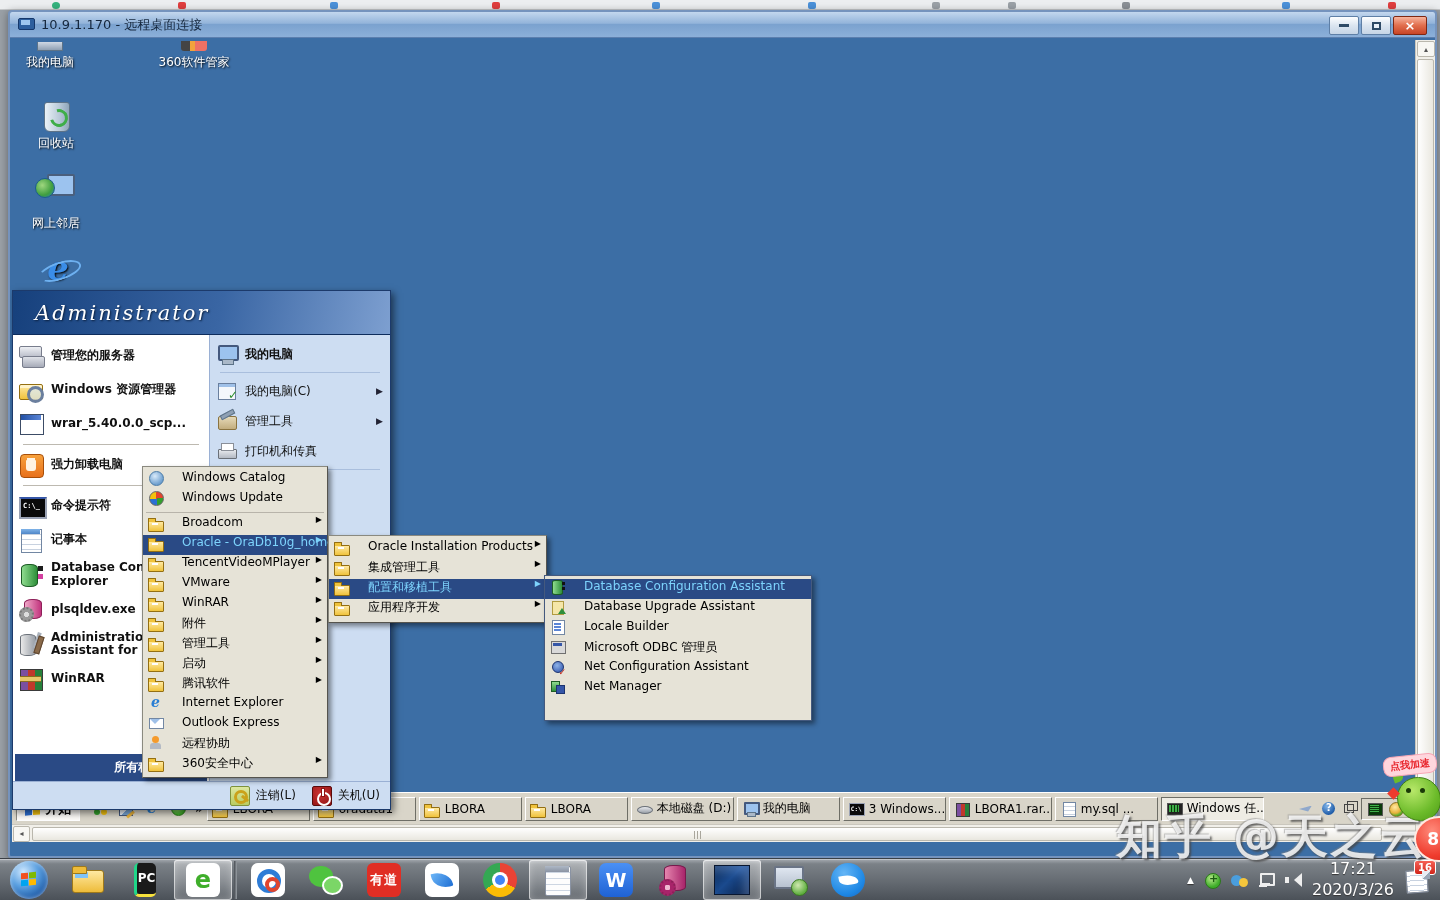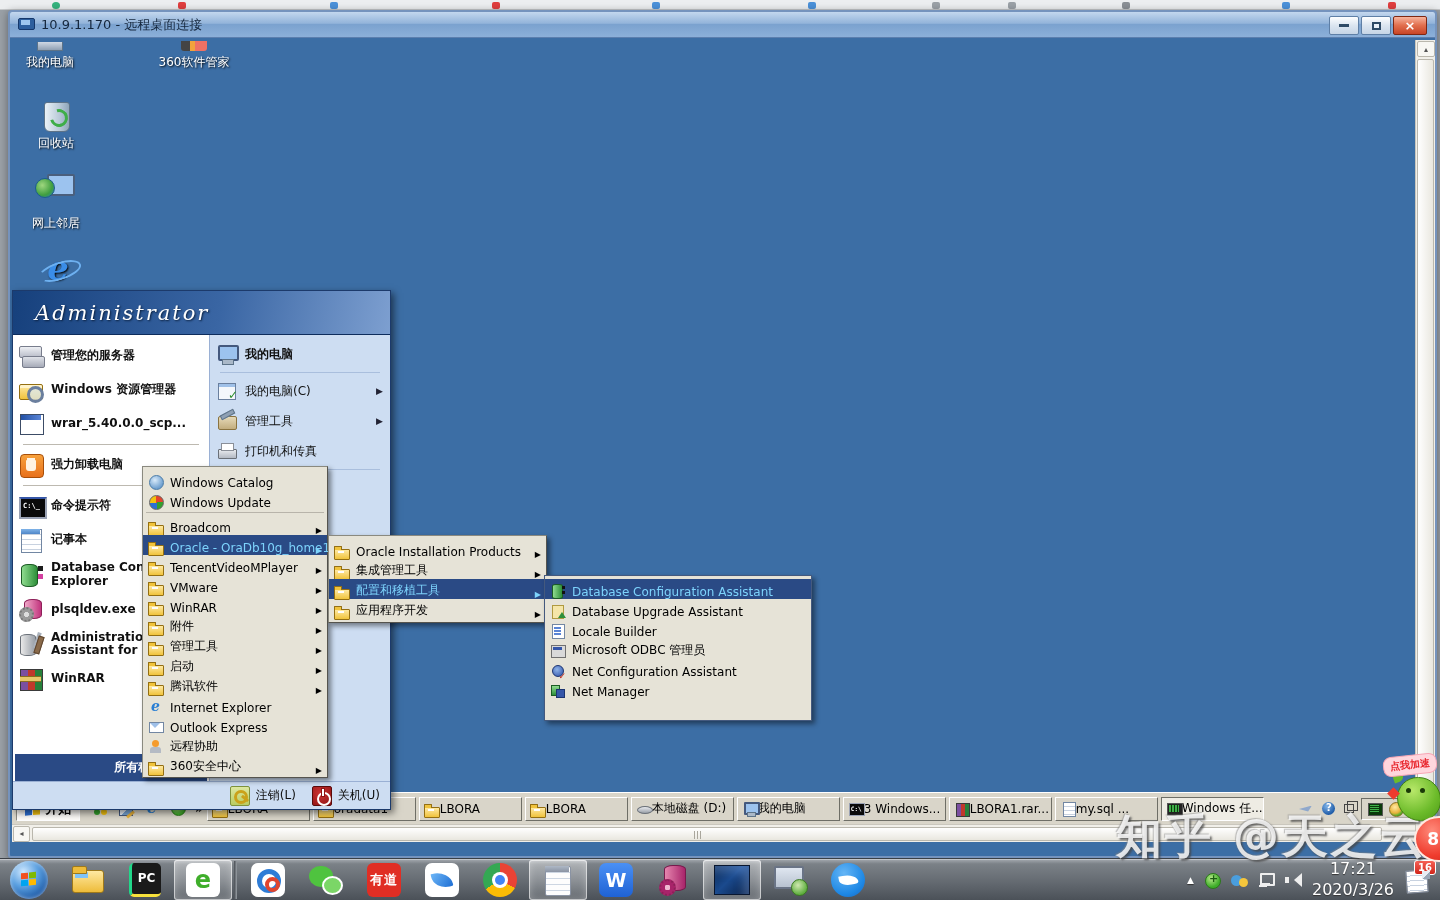--- a/index.html
+++ b/index.html
@@ -105,21 +105,21 @@
 .ri-mypc::after{content:"";position:absolute;left:6px;top:16px;width:10px;height:4px;background:#aab8c8;border:1px solid #5d7388}
 .ri-cpl::before{content:"";position:absolute;left:2px;top:3px;width:16px;height:15px;background:#f4f7fb;border:1px solid #6a7f9e;box-shadow:inset 0 3px 0 #9fc0e8}
 .ri-cpl::after{content:"✓";position:absolute;right:0;bottom:0;color:#2a8f2a;font-weight:bold;font-size:12px}
 .ri-tools::before{content:"";position:absolute;left:2px;top:6px;width:17px;height:12px;background:linear-gradient(#e6d9b8,#c2ad7e);border:1px solid #8a7340;border-radius:2px}
 .ri-tools::after{content:"";position:absolute;left:4px;top:2px;width:13px;height:3px;background:#8fa0b4;border:1px solid #5d7388;transform:rotate(-28deg)}
 .ri-printer::before{content:"";position:absolute;left:2px;top:9px;width:17px;height:8px;background:linear-gradient(#e8eaee,#b4bac4);border:1px solid #6a7078;border-radius:1px}
 .ri-printer::after{content:"";position:absolute;left:5px;top:3px;width:11px;height:6px;background:#fff;border:1px solid #8a8f98}
 
 
 .menu{position:absolute;background:#e6e3d7;border:1px solid #8a897f;border-right-color:#55544e;border-bottom-color:#55544e;box-shadow:3px 3px 5px rgba(0,0,0,.45);padding:3px 0;display:flex;flex-direction:column}
-.m-row{height:20px;flex:0 0 20px;display:flex;align-items:flex-end;gap:6px;padding:0 32px 0 5px;font-size:12px;color:#000;position:relative;white-space:nowrap}
+.m-row{height:20px;flex:0 0 20px;display:flex;align-items:flex-start;gap:18px;padding:0 32px 0 5px;font-size:12px;color:#000;position:relative;white-space:nowrap}
 .m-row.hl{background:#2a4a85;color:#7dd3fc}
 .m-row.arrow::after{content:"▶";position:absolute;right:5px;font-size:8px}
 .m-sep{height:1px;background:#b8b4aa;margin:2px 3px;flex:0 0 1px}
 .mi{width:16px;height:16px;flex:0 0 16px;position:relative}
 .mi-folder::before{content:"";position:absolute;left:0;top:6px;width:14px;height:9px;background:linear-gradient(#ffe9a2,#f0c33c);border:1px solid #946f12;border-radius:1px}
 .mi-folder::after{content:"";position:absolute;left:0;top:3px;width:6px;height:3px;background:#f0c33c;border:1px solid #946f12;border-bottom:none;border-radius:1px 1px 0 0;box-shadow:3px 4px 0 -1px #fdfdfd}
 .mi-catalog::before{content:"";position:absolute;left:1px;top:1px;width:13px;height:13px;border-radius:50%;background:radial-gradient(circle at 38% 32%,#d8eafa,#6fa0cf 70%);border:1px solid #4a7ba8}
 .mi-update::before{content:"";position:absolute;left:1px;top:1px;width:13px;height:13px;border-radius:50%;background:conic-gradient(#e4442c 0 25%,#33a02c 0 50%,#2b6fd4 0 75%,#f4c20d 0);border:1px solid #666}
 .mi-ie::before{content:"e";position:absolute;left:3px;top:-1px;color:#2a7fd4;font:italic bold 14px "DejaVu Serif",serif}
 .mi-oe::before{content:"";position:absolute;left:1px;top:3px;width:13px;height:9px;background:#fff;border:1px solid #7287a3}
@@ -149,21 +149,21 @@
 .tb-ql{display:flex;align-items:center;gap:9px;margin:0 8px 0 12px}
 .ql{width:17px;height:17px;position:relative}
 .ql-360::before{content:"";position:absolute;left:2px;top:2px;width:6px;height:6px;border-radius:50%;background:#e4442c;box-shadow:7px 0 0 #2b6fd4,0 7px 0 #33a02c,7px 7px 0 #f4c20d}
 .ql-desk::before{content:"";position:absolute;left:1px;top:2px;width:12px;height:12px;background:linear-gradient(135deg,#e8f0fa 55%,#7aa8d8 56%);border:1px solid #44597e}
 .ql-desk::after{content:"";position:absolute;right:0;bottom:1px;width:9px;height:3px;background:#e8b23c;transform:rotate(-40deg)}
 .ql-ie::before{content:"e";position:absolute;left:3px;top:-1px;color:#2a7fd4;font:italic bold 15px "DejaVu Serif",serif}
 .ql-plus::before{content:"";position:absolute;left:1px;top:1px;width:13px;height:13px;border-radius:50%;background:radial-gradient(circle at 38% 32%,#b8e88a,#3fae2a 70%);border:1px solid #2a7a18}
 .ql-plus::after{content:"+";position:absolute;left:5px;top:0;color:#fff;font-weight:bold;font-size:11px}
 .tb-chev{font-weight:bold;font-size:12px;color:#222;margin-right:4px}
 .tb-btns{display:flex;gap:3px}
-.tb-btn{width:103px;height:24px;background:#d9d5c9;border:1px solid;border-color:#fff #6e6e66 #6e6e66 #fff;display:flex;align-items:center;padding:0 4px;font-size:12px;overflow:hidden;white-space:nowrap;flex:0 0 103px}
+.tb-btn{width:103px;height:24px;background:#d9d5c9;border:1px solid;border-color:#fff #6e6e66 #6e6e66 #fff;display:flex;align-items:center;gap:5px;padding:0 4px;font-size:12px;overflow:hidden;white-space:nowrap;flex:0 0 103px}
 .tb-btn.pressed{border-color:#6e6e66 #fff #fff #6e6e66;background:#eeece4}
 .ti{width:16px;height:16px;flex:0 0 16px;position:relative}
 .ti-disk::before{content:"";position:absolute;left:1px;top:5px;width:14px;height:6px;background:linear-gradient(#e8eaee,#9aa0a8);border:1px solid #6a7078;border-radius:50%}
 .ti-pc::before{content:"";position:absolute;left:2px;top:1px;width:12px;height:9px;background:#9cc3ef;border:2px solid #44597e;border-radius:1px}
 .ti-pc::after{content:"";position:absolute;left:5px;top:11px;width:7px;height:3px;background:#aab8c8;border:1px solid #5d7388}
 .ti-cmd::before{content:"";position:absolute;left:1px;top:2px;width:14px;height:11px;background:#0a0a0a;border:1px solid #9aa2b4}
 .ti-cmd::after{content:"C:\\";position:absolute;left:3px;top:4px;color:#fff;font:bold 6px "DejaVu Sans Mono",monospace}
 .ti-rar::before{content:"";position:absolute;left:2px;top:2px;width:12px;height:12px;background:repeating-linear-gradient(90deg,#7b4fa0 0 4px,#c0392b 4px 8px,#27803b 8px 12px);border:1px solid #3a3a3a}
 .ti-doc::before{content:"";position:absolute;left:3px;top:1px;width:11px;height:13px;background:repeating-linear-gradient(#fff 0 3px,#c8d2e0 3px 4px);border:1px solid #7287a3}
 .ti-tm::before{content:"";position:absolute;left:1px;top:2px;width:14px;height:11px;background:#222;border:1px solid #555}
@@ -182,21 +182,21 @@
 
 #htaskbar{position:absolute;left:0;top:858px;width:1440px;height:42px;background:linear-gradient(#a7acb2,#7b8187 12%,#62686f 60%,#4b5158);border-top:1px solid #3a3f45;box-shadow:inset 0 1px 0 rgba(255,255,255,.35);display:flex;align-items:center;z-index:30}
 .happ{width:58px;height:40px;display:flex;align-items:center;justify-content:center;border-radius:3px;flex:0 0 58px}
 .happ.active{background:linear-gradient(rgba(255,255,255,.38),rgba(255,255,255,.12));box-shadow:inset 0 0 0 1px rgba(255,255,255,.55),inset 0 0 8px rgba(255,255,255,.35)}
 .hdiv{width:3px;height:38px;background:linear-gradient(90deg,#474c52,#9aa0a6);margin:0 2px;flex:0 0 3px}
 .hic{position:relative;width:36px;height:36px}
 .h-orb{width:38px;height:38px;border-radius:50%;background:radial-gradient(circle at 35% 28%,#cfe8ff,#5ba0e0 40%,#1f5ca8 75%,#0e2f5e);box-shadow:inset 0 0 4px rgba(255,255,255,.6)}
 .h-orb::before{content:"";position:absolute;left:11px;top:12px;width:7px;height:6px;background:#f25022;box-shadow:8px 0 0 #7fba00,0 7px 0 #00a4ef,8px 7px 0 #ffb900;transform:skewY(-6deg)}
 .h-exp::before{content:"";position:absolute;left:3px;top:8px;width:30px;height:21px;background:linear-gradient(#ffe9a2,#eebc3a);border:1px solid #a07a1a;border-radius:3px}
 .h-exp::after{content:"";position:absolute;left:3px;top:4px;width:13px;height:6px;background:#eebc3a;border:1px solid #a07a1a;border-radius:2px 2px 0 0;box-shadow:2px 5px 0 -1px #7fc3f7}
-.h-pyc{background:#1a1a1a;border-radius:5px;width:32px;height:34px;display:flex;align-items:center;justify-content:center;color:#fff;font-weight:bold;font-size:12px;border-left:3px solid #21d789;border-bottom:3px solid #f7e13c}
+.h-pyc{background:#1a1a1a;border-radius:5px;width:22px;height:34px;display:flex;align-items:center;justify-content:center;color:#fff;font-weight:bold;font-size:12px;border-left:3px solid #21d789;border-bottom:3px solid #f7e13c}
 .h-360b{background:#fff;border-radius:6px;width:34px;height:34px;display:flex;align-items:center;justify-content:center}
 .h-360b::before{content:"e";color:#3fae2a;font:bold 24px "DejaVu Sans",sans-serif}
 .h-circ{background:#fff;border-radius:7px;width:34px;height:34px}
 .h-circ::before{content:"";position:absolute;left:6px;top:6px;width:14px;height:14px;border:5px solid #2e7cd6;border-radius:50%}
 .h-circ::after{content:"";position:absolute;right:5px;bottom:5px;width:7px;height:7px;border:4px solid #e0452e;border-radius:50%}
 .h-wx::before{content:"";position:absolute;left:1px;top:4px;width:24px;height:21px;background:#4fc33f;border-radius:50% 50% 44% 56%;box-shadow:inset 5px -3px 0 -2px rgba(255,255,255,.0)}
 .h-wx::after{content:"";position:absolute;right:1px;bottom:3px;width:17px;height:15px;background:#7bd667;border:2px solid #fff;border-radius:50%}
 .h-yd{background:#e02e24;border-radius:6px;width:34px;height:34px;display:flex;align-items:center;justify-content:center;color:#fff;font-weight:bold;font-size:13px;letter-spacing:1px}
 .h-xl{background:#fff;border-radius:7px;width:34px;height:34px}
 .h-xl::before{content:"";position:absolute;left:7px;top:9px;width:20px;height:16px;background:linear-gradient(135deg,#6db6f7,#1f6fd4);border-radius:2% 100% 10% 90%;transform:rotate(-12deg)}

